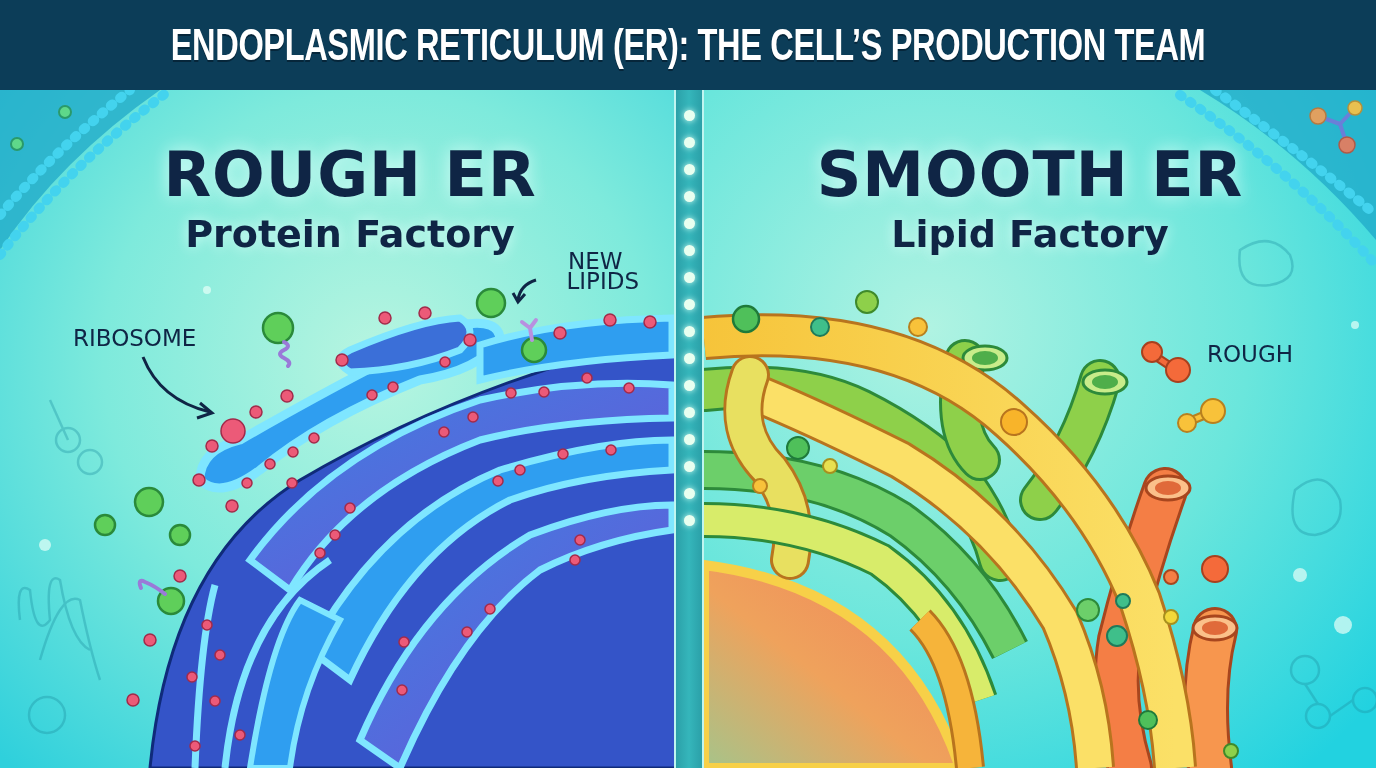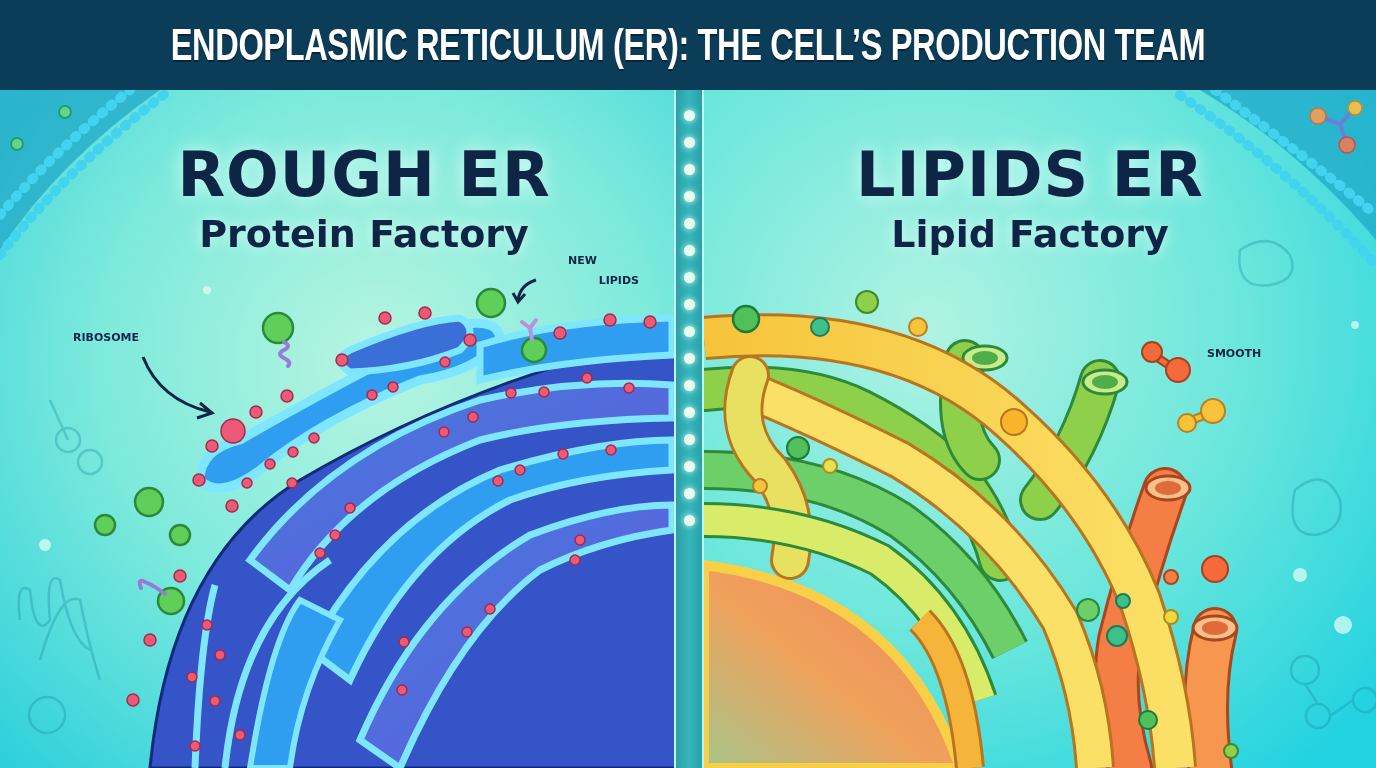--- a/index.html
+++ b/index.html
@@ -26,21 +26,21 @@
     .panel-heading {
       position: absolute; text-align: center; color: #0f2545;
       font-family: "DejaVu Sans", sans-serif; font-weight: 700;
     }
     .heading-main { font-size: 62px; line-height: 66px; letter-spacing: 1px;
       text-shadow: 0 0 18px rgba(220,255,250,0.9); }
     .heading-sub { font-size: 38px; line-height: 44px; margin-top: 4px;
       text-shadow: 0 0 14px rgba(220,255,250,0.9); }
     .label {
       position: absolute; color: #0f2545; font-family: "DejaVu Sans", sans-serif;
-      font-weight: 700; font-size: 11px; line-height: 20px;
+      font-weight: 400; font-size: 23px; line-height: 20px;
     }
     .divider {
       position: absolute; left: 674px; top: 90px; width: 30px; height: 678px;
       background: linear-gradient(90deg, #2ba0a8, #35b6bb 50%, #2ba0a8);
       border-left: 2px solid #bff5f0; border-right: 2px solid #bff5f0;
       box-sizing: border-box;
     }
     .divider-dots { position: absolute; left: 0; top: 0; width: 100%; height: 100%; }
     .divider-dot {
       position: absolute; left: 8px; width: 11px; height: 11px; border-radius: 50%;
@@ -282,35 +282,35 @@
       <line x1="1152" y1="354" x2="1176" y2="370" stroke="#f46a3a" stroke-width="5" stroke-linecap="round"></line>
       <circle cx="1152" cy="352" r="10" fill="#f46a3a" stroke="#a8401e" stroke-width="2"></circle>
       <circle cx="1178" cy="370" r="12" fill="#f46a3a" stroke="#a8401e" stroke-width="2"></circle>
       <line x1="1188" y1="422" x2="1212" y2="412" stroke="#b8801e" stroke-width="9" stroke-linecap="round"></line>
       <line x1="1188" y1="422" x2="1212" y2="412" stroke="#f8c23a" stroke-width="5" stroke-linecap="round"></line>
       <circle cx="1187" cy="423" r="9" fill="#f8c23a" stroke="#b8801e" stroke-width="2"></circle>
       <circle cx="1213" cy="411" r="12" fill="#f8c23a" stroke="#b8801e" stroke-width="2"></circle>
     </g>
   </svg>
 
-  <div class="panel-heading" style="left:164px; top:52px; width:400px;text-align:center;">
+  <div class="panel-heading" style="left:150px; top:52px; width:400px;text-align:center;">
     <div class="heading-main">ROUGH ER</div>
     <div class="heading-sub">Protein Factory</div>
   </div>
   <div class="panel-heading" style="left:800px; top:52px; width:460px;">
-    <div class="heading-main">LIPIDS ER</div>
+    <div class="heading-main">SMOOTH ER</div>
     <div class="heading-sub">Lipid Factory</div>
   </div>
 
   <div class="label" style="left:73px; top:238px;text-align:center;">RIBOSOME</div>
   <div class="label" style="left:546px; top:161px; text-align:right; width:93px;">
     <div style="padding-left:22px; text-align:left;">NEW</div>
     <div>LIPIDS</div>
   </div>
-  <div class="label" style="left:1207px; top:254px;">SMOOTH</div>
+  <div class="label" style="left:1207px; top:254px;">ROUGH</div>
 </div>
 
 <div class="divider">
   <div class="divider-dots" id="divider-dots">
       <div class="divider-dot" style="top: 20px;"></div>
       <div class="divider-dot" style="top: 47px;"></div>
       <div class="divider-dot" style="top: 74px;"></div>
       <div class="divider-dot" style="top: 101px;"></div>
       <div class="divider-dot" style="top: 128px;"></div>
       <div class="divider-dot" style="top: 155px;"></div>

